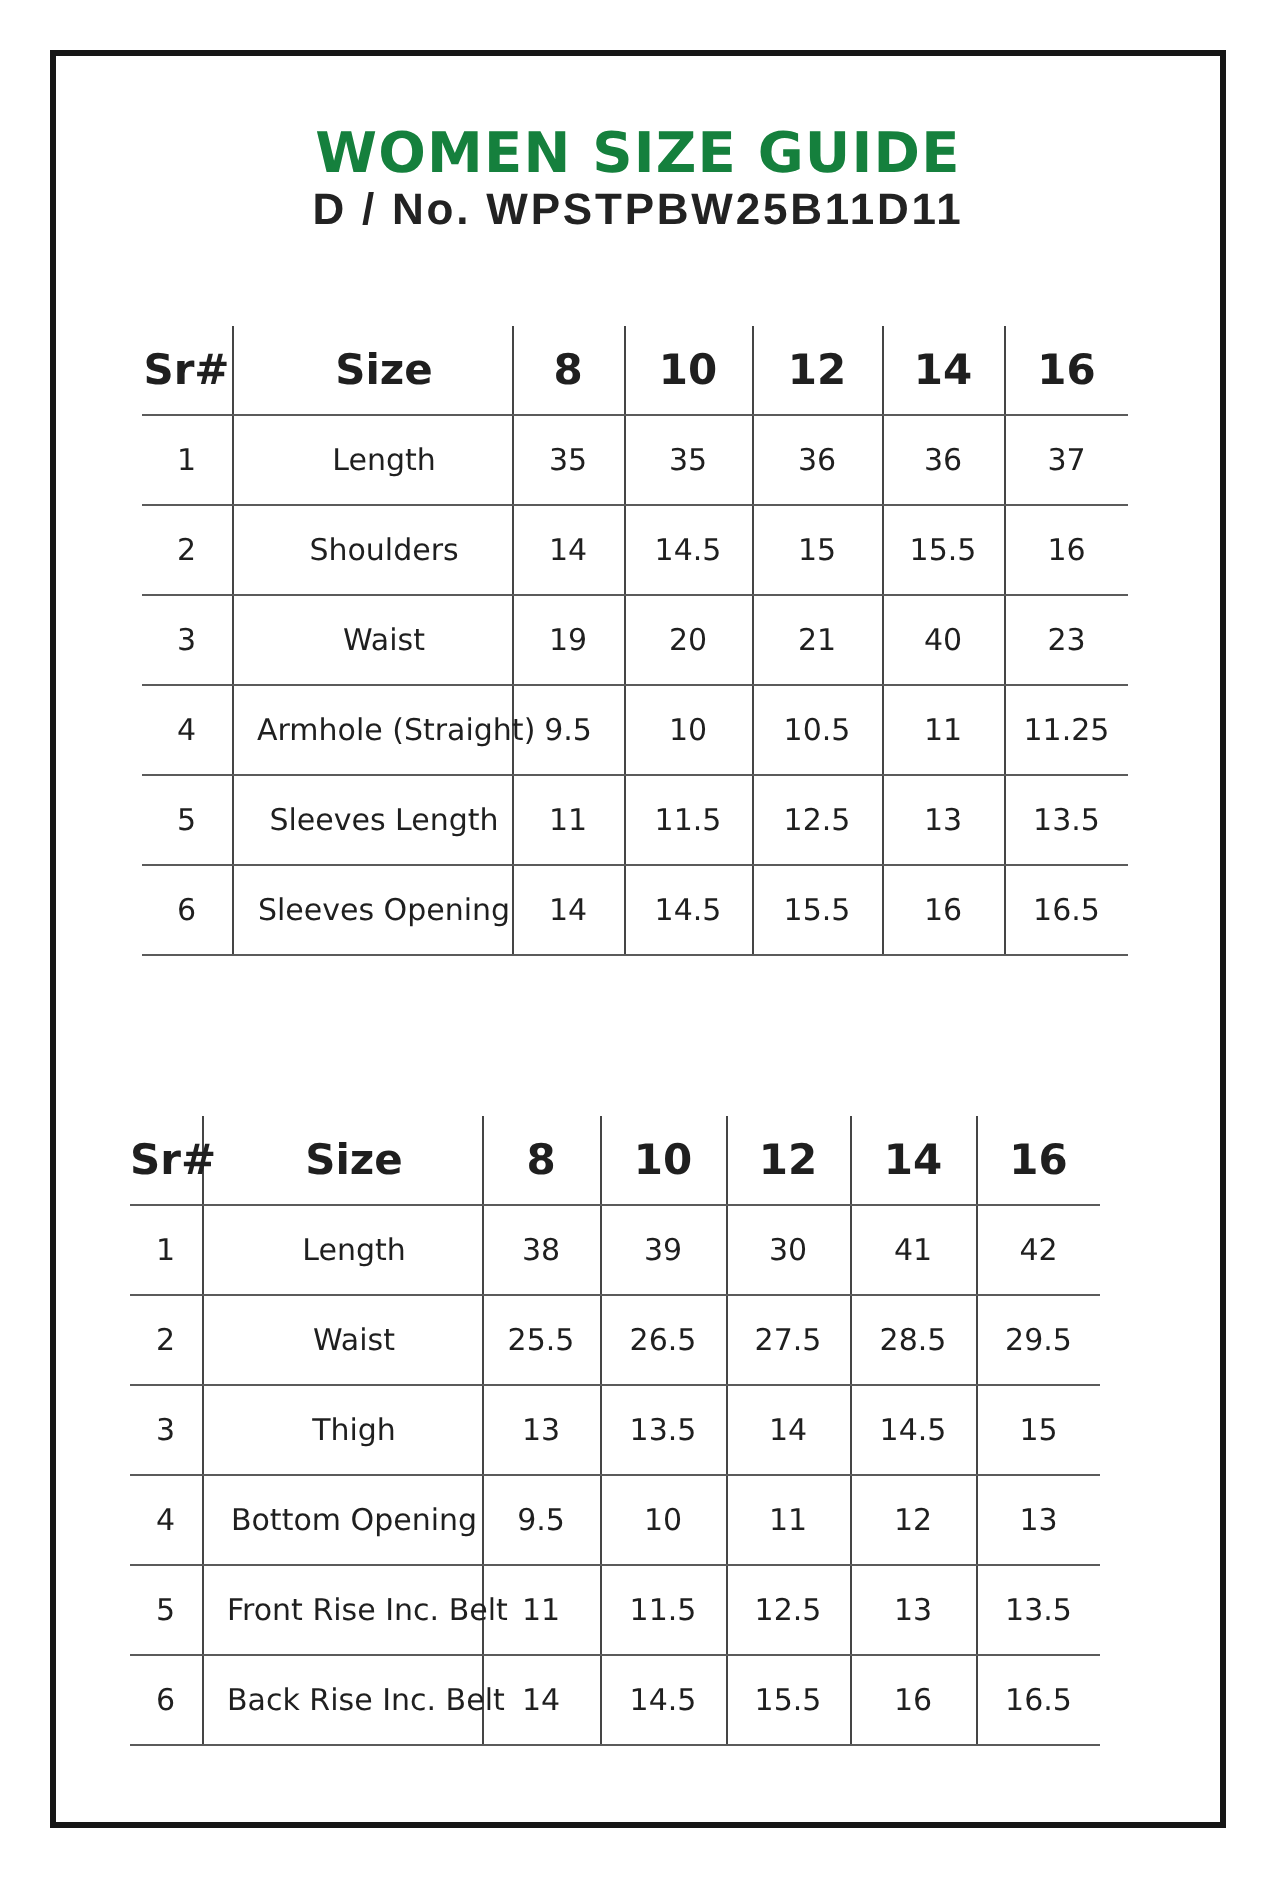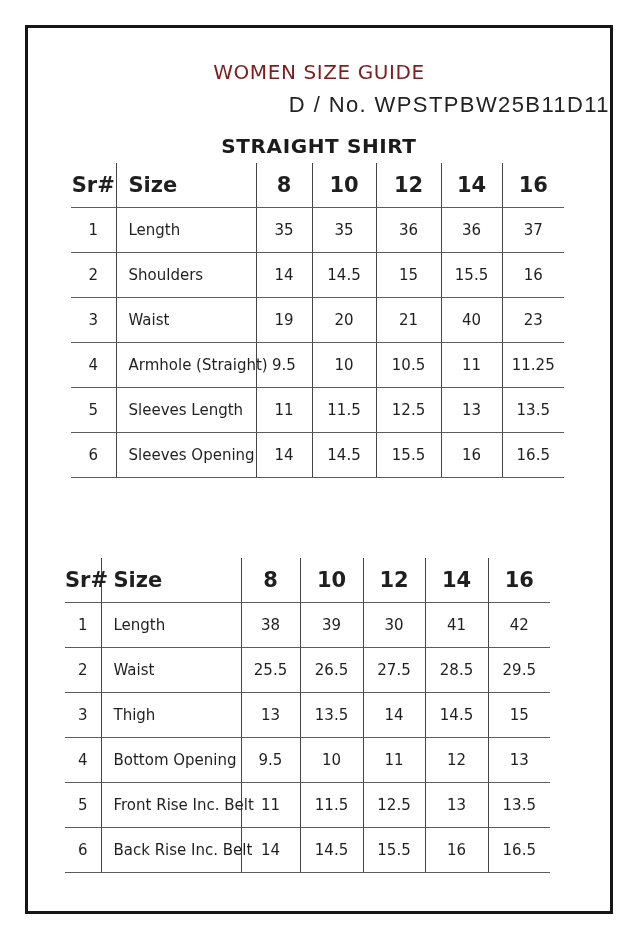--- a/index.html
+++ b/index.html
@@ -26,33 +26,32 @@
   }
   .centered {
     position: absolute;
     left: 0;
     right: 0;
     text-align: center;
     white-space: nowrap;
   }
   .page-title {
     top: 32px;
-    font-size: 20px;
-    font-weight: normal;
+    font-size: 28px;
+    font-weight: bold;
     letter-spacing: 0.6px;
-    color: #7f1d1d;
+    color: #15803d;
   }
   .design-no {
     top: 64px;
     font-family: "Liberation Sans", sans-serif;
     font-size: 22px;
-    font-weight: 400;
+    font-weight: 700;
     letter-spacing: 1.4px;
     color: #222222;
-    text-align: right;
   }
   .section-title {
     font-size: 20px;
     font-weight: bold;
     letter-spacing: 0.6px;
     color: #1b1b1b;
   }
   .shirt-title   { top: 106px; }
   .trouser-title { top: 501px; }
 
@@ -87,32 +86,31 @@
     text-align: center;
     vertical-align: middle;
     border-left: 1.6px solid var(--vline, #454545);
     border-bottom: 1.7px solid var(--hline, #5b5b5b);
     background: #ffffff;
     white-space: nowrap;
     color: #1f1f1f;
   }
   th { font-weight: bold; font-size: 21px; }
   th:first-child, td:first-child { border-left: none; }
-  .c-label { text-align: left; padding-left: 12px; }
+  .c-label { text-align: center; padding-left: 12px; }
 </style>
 </head>
 <body>
 
 <div class="frame">
 
   <div class="centered page-title">WOMEN SIZE GUIDE</div>
 
   <div class="centered design-no">D / No. WPSTPBW25B11D11</div>
 
-  <div class="centered section-title shirt-title">STRAIGHT SHIRT</div>
 
   <table id="shirt-table">
       <colgroup>
         <col>
         <col>
         <col>
         <col>
         <col>
         <col>
         <col>

